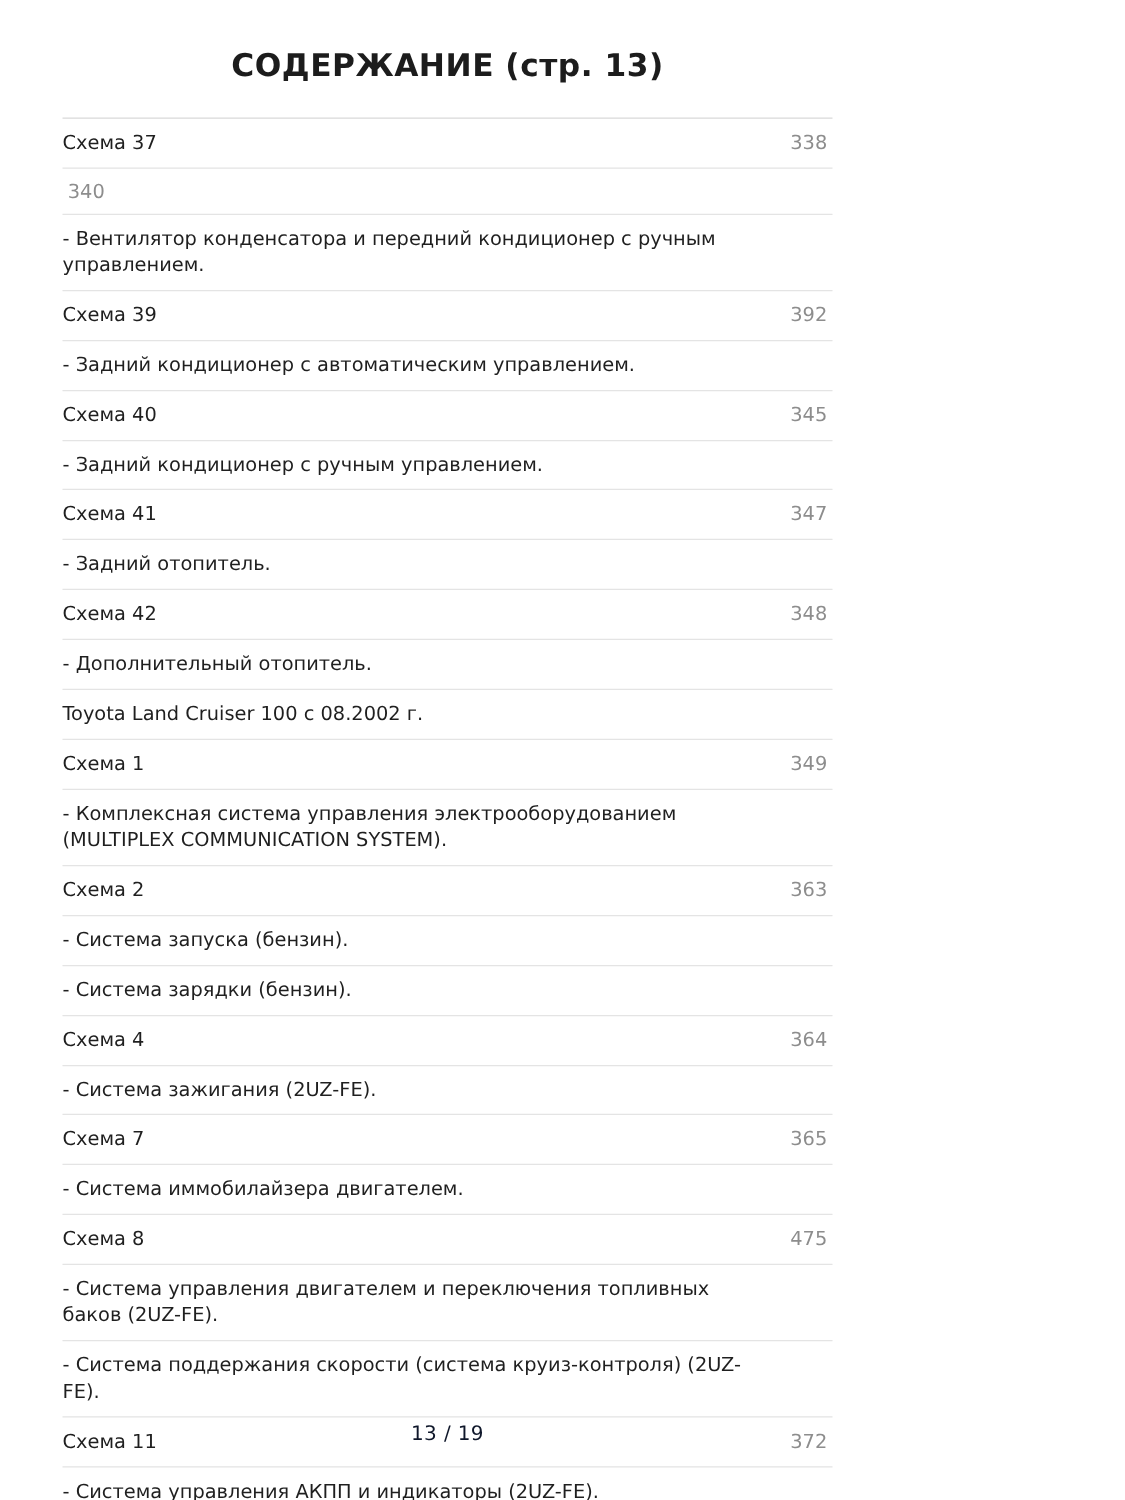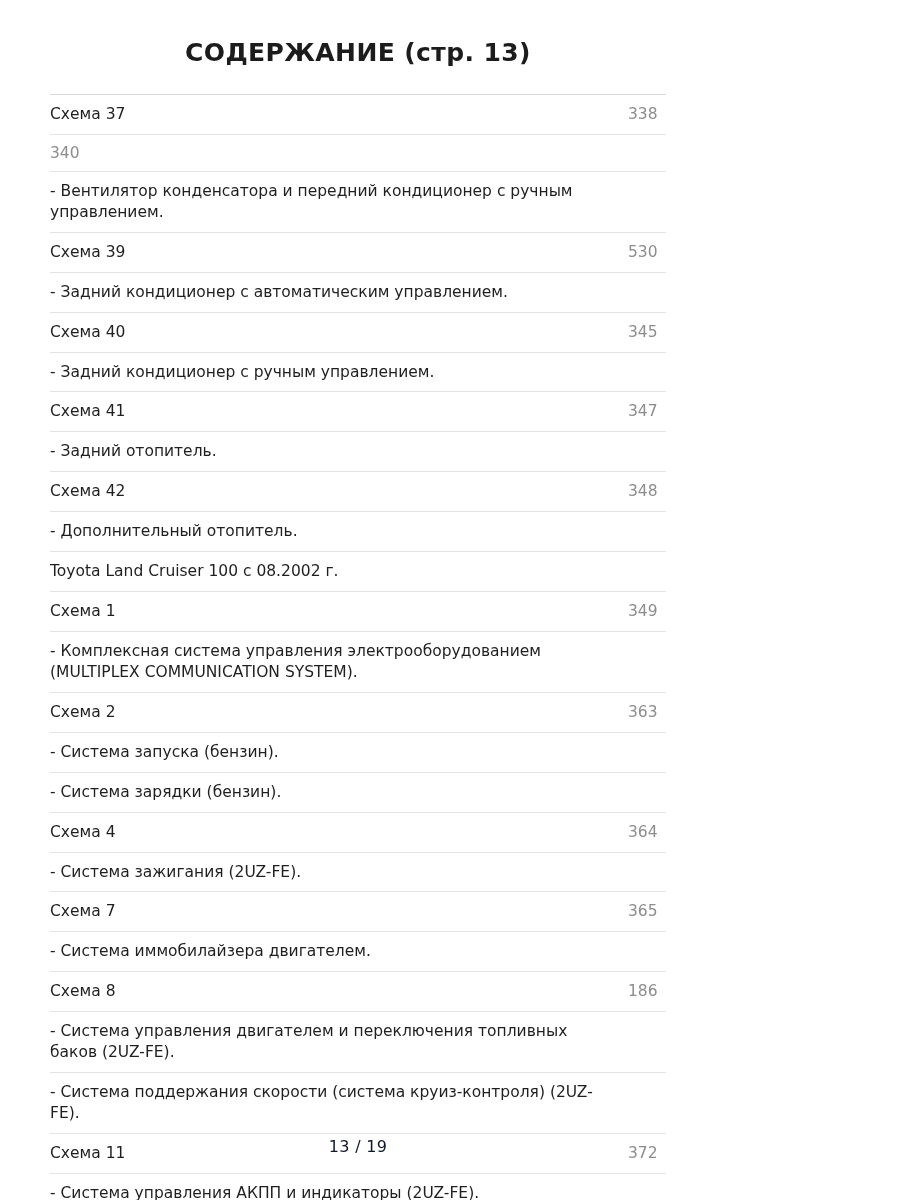--- a/index.html
+++ b/index.html
@@ -51,21 +51,21 @@
     color: #1f1f1f;
     line-height: 1.35;
     padding-right: 18px;
     flex: 1 1 auto;
   }
   .row-page {
     font-size: 15.5px;
     color: #8d8d8d;
     flex: 0 0 auto;
     white-space: nowrap;
-    text-align: left;
+    text-align: center;
     min-width: 38px;
   }
   .row-sub .row-label {
     color: #1f1f1f;
   }
   .footer {
     position: absolute;
     left: 0;
     right: 0;
     bottom: 44px;
@@ -90,21 +90,21 @@
       </div>
       <div class="toc-row">
         <span class="row-page">340</span>
       </div>
       <div class="toc-row row-sub">
         <span class="row-label">- Вентилятор конденсатора и передний кондиционер с ручным управлением.</span>
         <span class="row-page"></span>
       </div>
       <div class="toc-row">
         <span class="row-label">Схема 39</span>
-        <span class="row-page">530</span>
+        <span class="row-page">392</span>
       </div>
       <div class="toc-row row-sub">
         <span class="row-label">- Задний кондиционер с автоматическим управлением.</span>
         <span class="row-page"></span>
       </div>
       <div class="toc-row">
         <span class="row-label">Схема 40</span>
         <span class="row-page">345</span>
       </div>
       <div class="toc-row row-sub">
@@ -162,21 +162,21 @@
       <div class="toc-row">
         <span class="row-label">Схема 7</span>
         <span class="row-page">365</span>
       </div>
       <div class="toc-row row-sub">
         <span class="row-label">- Система иммобилайзера двигателем.</span>
         <span class="row-page"></span>
       </div>
       <div class="toc-row">
         <span class="row-label">Схема 8</span>
-        <span class="row-page">186</span>
+        <span class="row-page">475</span>
       </div>
       <div class="toc-row row-sub">
         <span class="row-label">- Система управления двигателем и переключения топливных баков (2UZ-FE).</span>
         <span class="row-page"></span>
       </div>
       <div class="toc-row row-sub">
         <span class="row-label">- Система поддержания скорости (система круиз-контроля) (2UZ-FE).</span>
         <span class="row-page"></span>
       </div>
       <div class="toc-row">

